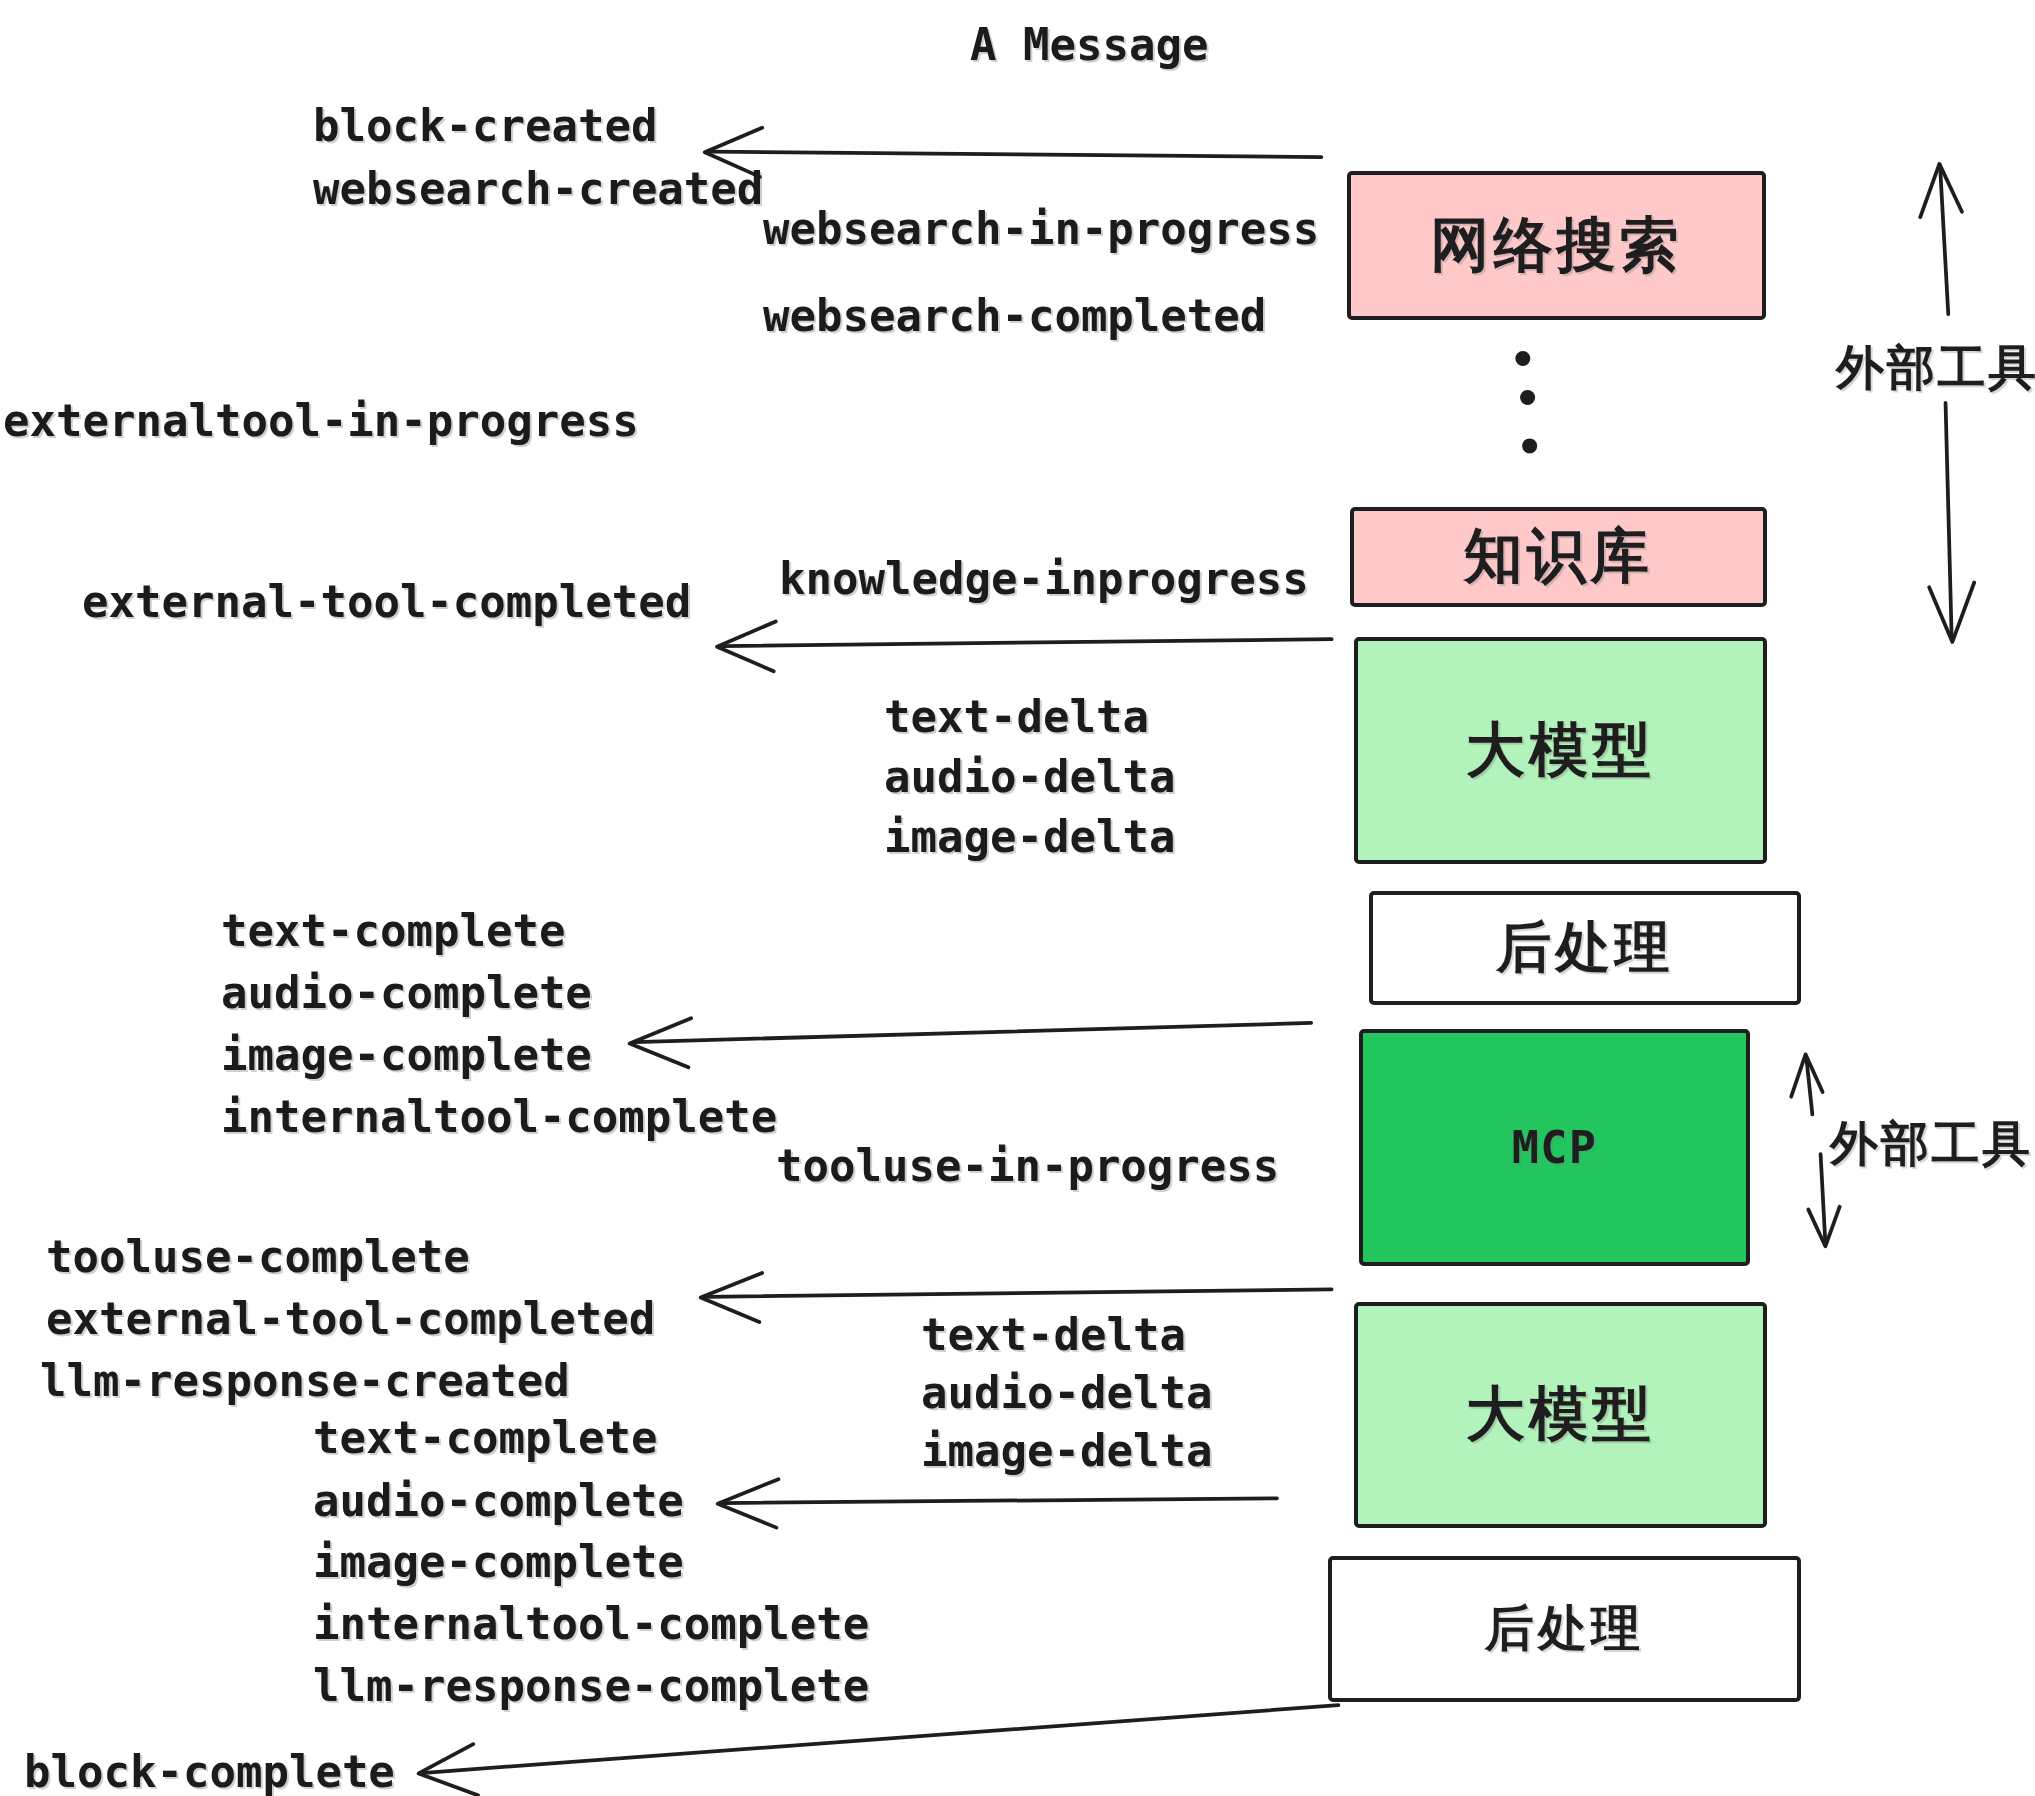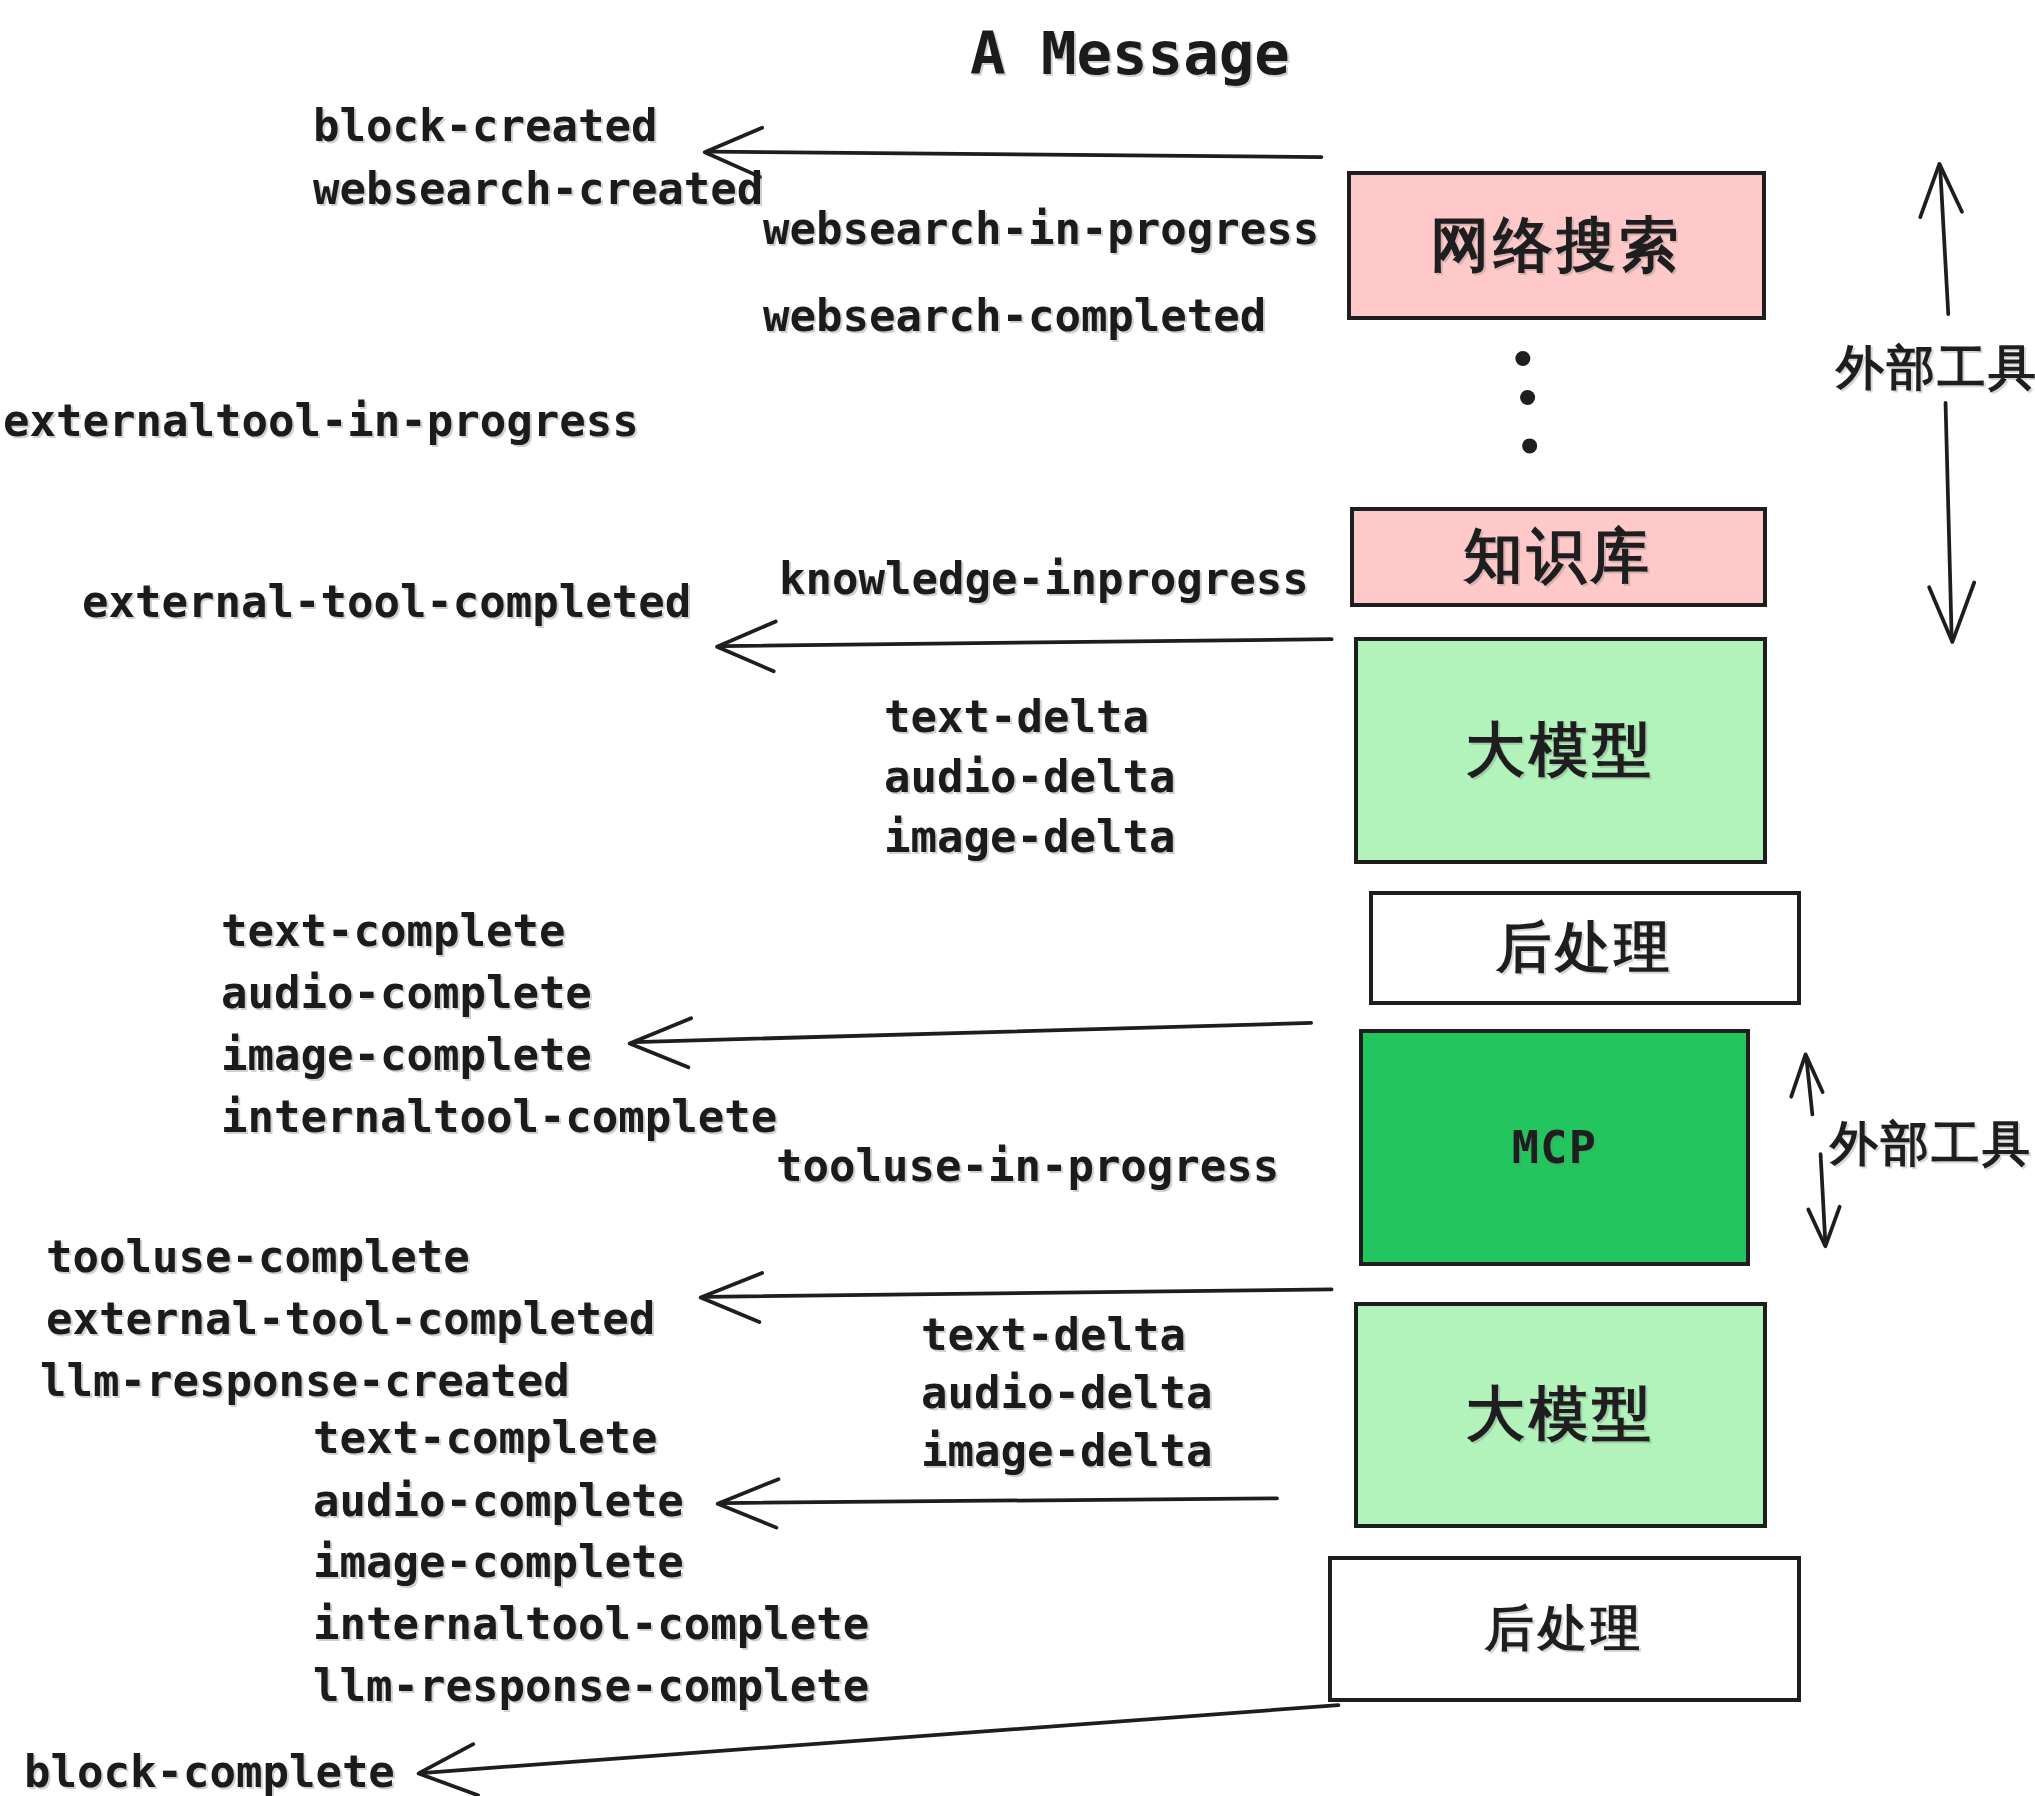--- a/index.html
+++ b/index.html
@@ -17,31 +17,31 @@
     font-weight:bold;
     color:#1b1b1b;
     white-space:nowrap;
     line-height:1.1;
     text-shadow:2px 2px 0 rgba(120,120,120,0.35);
     text-align:center;
   }
   .title{
     position:absolute;
     font-family:"DejaVu Sans Mono", monospace;
-    font-size:59px;
+    font-size:44px;
     font-weight:bold;
     color:#1b1b1b;
     white-space:nowrap;
     text-shadow:2px 2px 0 rgba(120,120,120,0.35);
   }
   .box{
     position:absolute;
     box-sizing:border-box;
     border:4.1px solid #1e1e1e;
-    border-radius:0;
+    border-radius:5px;
     display:flex;
     align-items:center;
     justify-content:center;
     background:#ffffff;
   }
   .box .box-label{
     font-family:"DejaVu Sans","Liberation Sans",sans-serif;
     font-weight:600;
     color:#1e1e1e;
     letter-spacing:4.1px;

